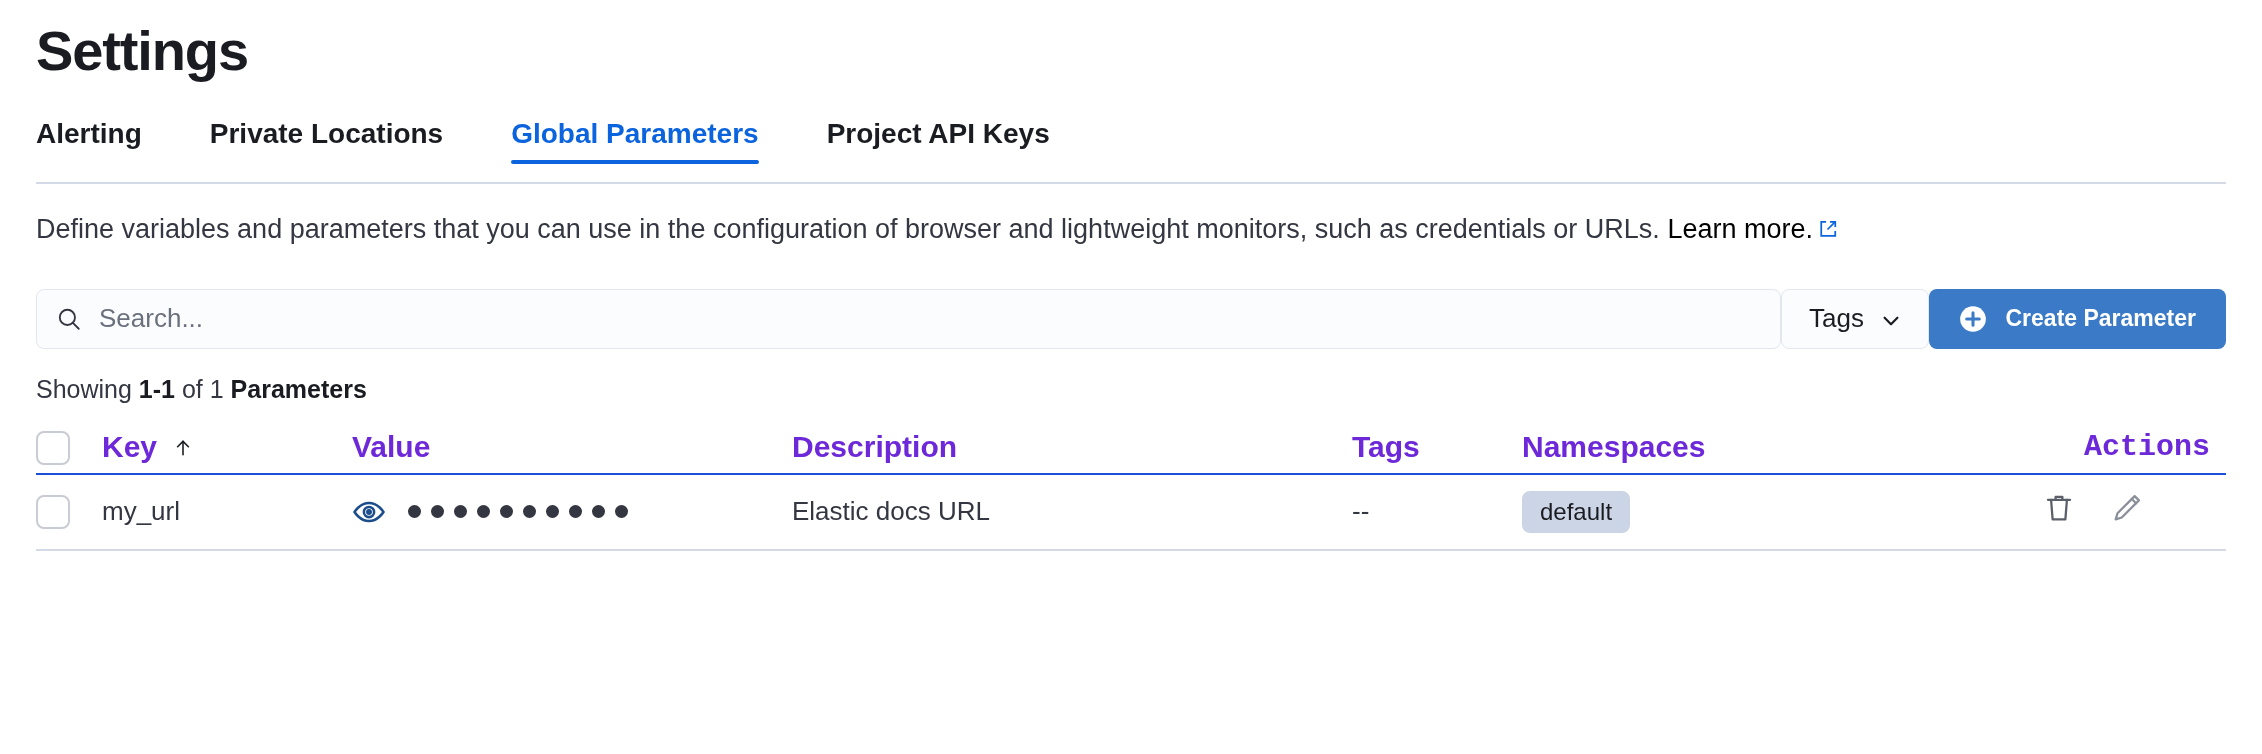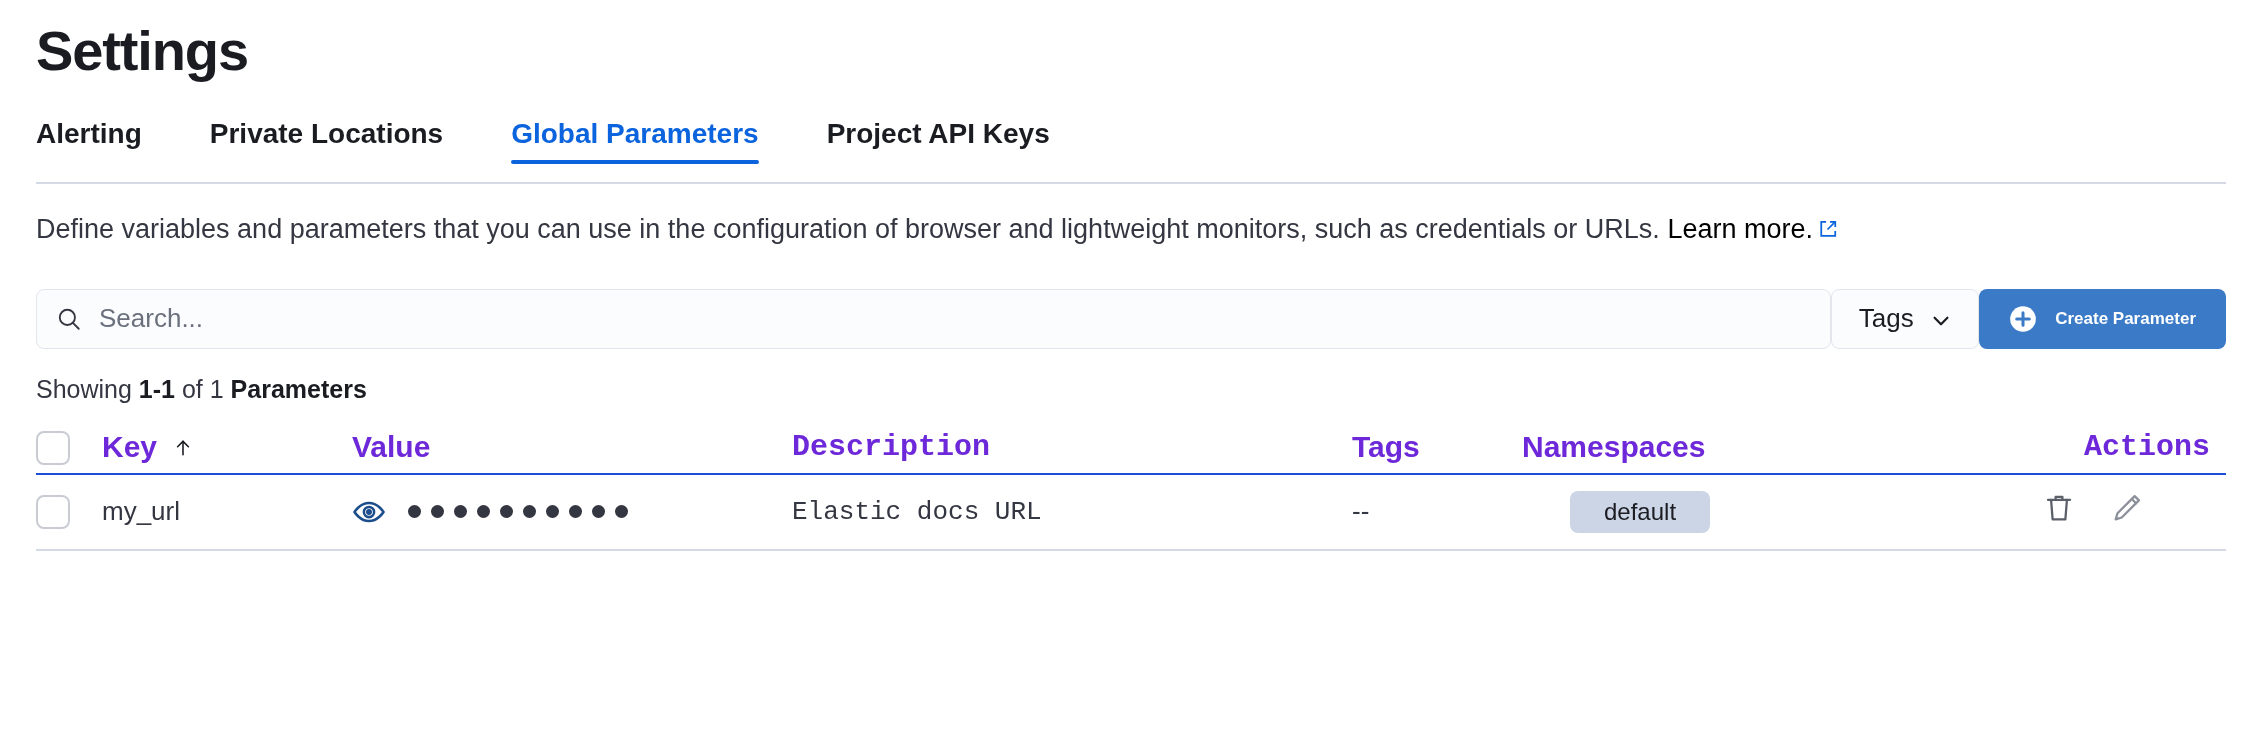--- a/index.html
+++ b/index.html
@@ -143,21 +143,21 @@
   .create-btn {
     height: 60px;
     background: #3a7ac7;
     color: #ffffff;
     border: none;
     border-radius: 8px;
     display: flex;
     align-items: center;
     gap: 18px;
     padding: 0 30px;
-    font-size: 17px;
+    font-size: 23px;
     font-weight: 700;
     cursor: pointer;
     font-family: inherit;
     white-space: nowrap;
   }
   .plus-icon { width: 28px; height: 28px; flex: 0 0 auto; }
 
   
   .showing {
     margin-top: 28px;
@@ -190,21 +190,21 @@
   .table tbody td {
     font-size: 26px;
     color: #343741;
     height: 76px;
     border-bottom: 2px solid #d3dae6;
     white-space: nowrap;
   }
   .col-check  { width: 66px; }
   .col-key    { width: 250px; }
   .col-value  { width: 440px; }
-  .col-desc   { width: 560px; font-family: Liberation Mono, monospace; }
+  .col-desc   { width: 560px; }
   .col-tags   { width: 170px; }
   .col-ns     { width: 520px; }
   .col-actions{ width: auto; font-family: Liberation Mono, monospace; }
   .th-actions { text-align: right !important; padding-right: 16px !important; }
   .td-actions { text-align: right; padding-right: 16px; }
 
   .checkbox {
     width: 34px;
     height: 34px;
     border: 2px solid #c9ccd3;
@@ -238,23 +238,22 @@
     border-radius: 50%;
     background: #343741;
   }
   .badge {
     display: inline-block;
     background: #ccd5e5;
     color: #1a1c21;
     font-size: 24px;
     font-weight: 400;
     border-radius: 8px;
-    padding: 8px 34px;
+    padding: 8px 18px;
     line-height: 1.1;
-    margin-left: 48px;
   }
   .action-icons {
     display: inline-flex;
     align-items: center;
     gap: 34px;
   }
   .act-icon { width: 34px; height: 34px; cursor: pointer; }
   .dash { color: #343741; }
 </style>
 </head>

